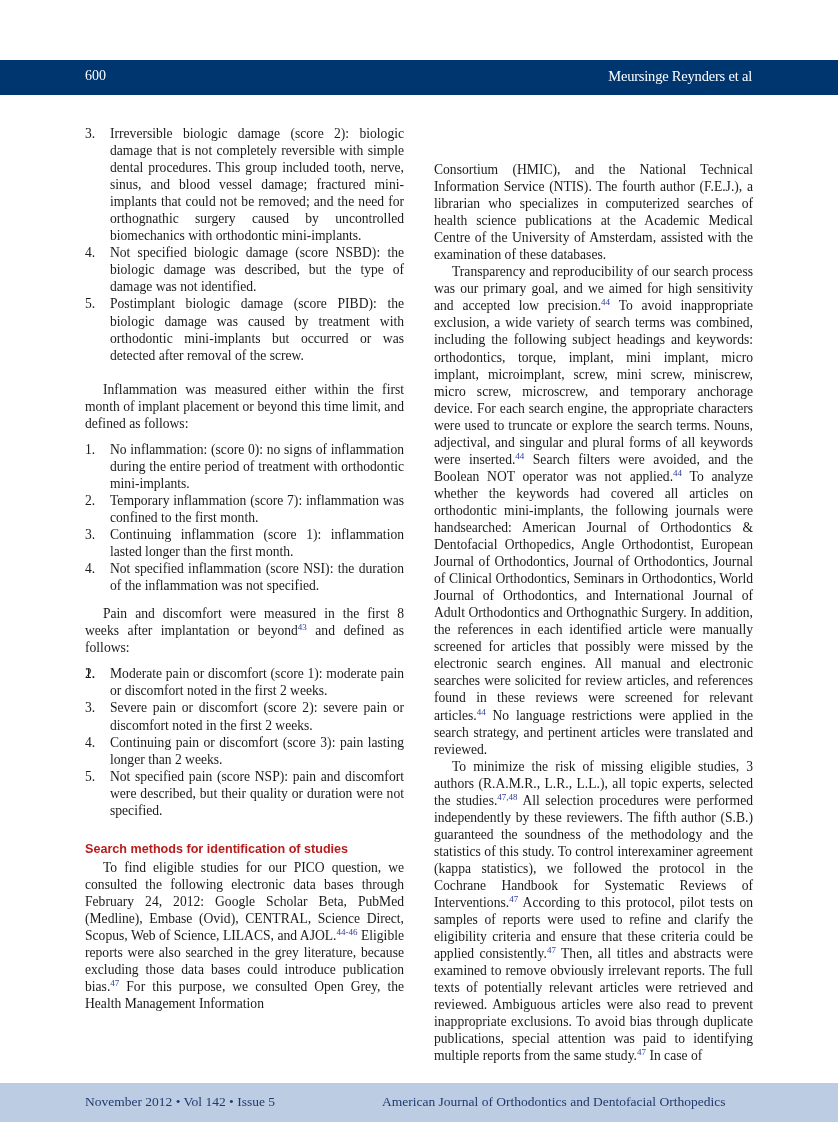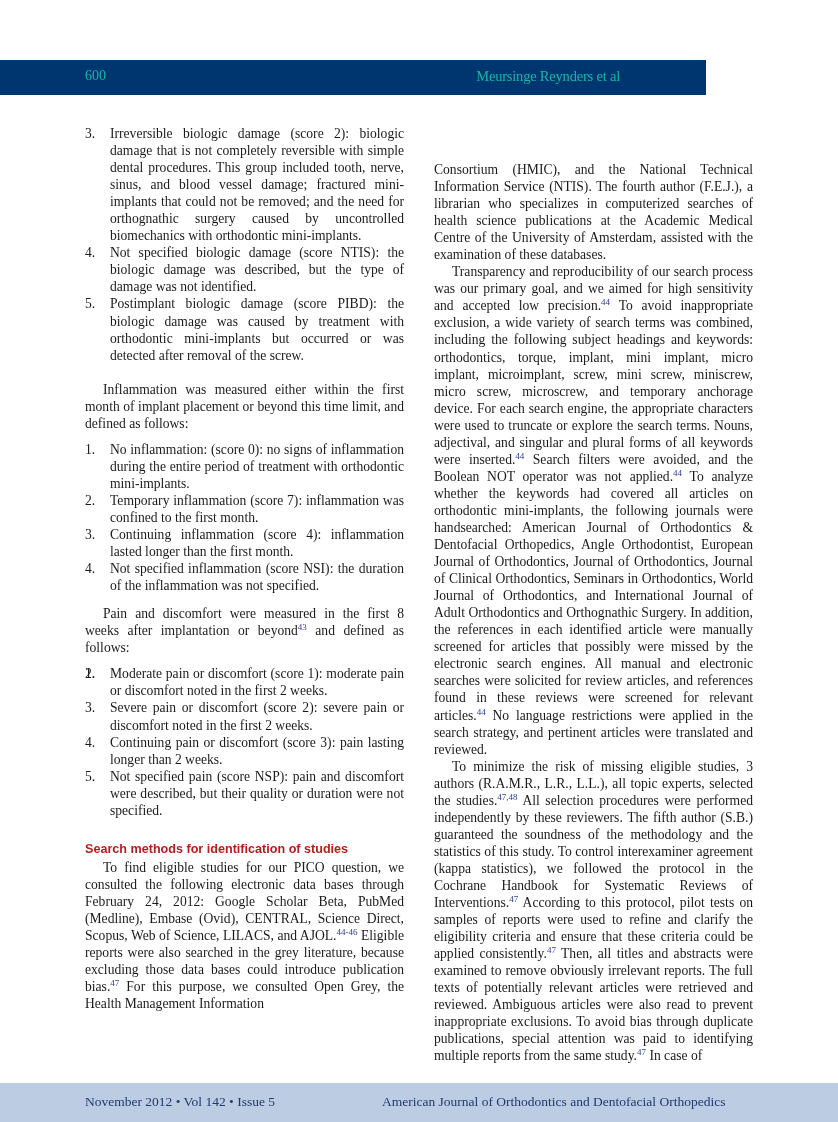--- a/index.html
+++ b/index.html
@@ -1,21 +1,21 @@
 <!DOCTYPE html>
 <html><head>
 <meta charset="utf-8">
 <style>
   * { box-sizing: border-box; margin: 0; padding: 0; }
   html, body { width: 838px; height: 1122px; background: #ffffff; overflow: hidden; }
   body { position: relative; font-family: "Liberation Serif", "DejaVu Serif", serif; color: #1a1a1a; }
 
   .header-bar {
-    position: absolute; left: 0; top: 60px; width: 706px; height: 35px;
-    background: #003670; color: #14b8a6;
+    position: absolute; left: 0; top: 60px; width: 838px; height: 35px;
+    background: #003670; color: #ffffff;
     font-family: "Liberation Serif", serif; font-size: 14px;
   }
   .header-bar .page-num { position: absolute; left: 85px; top: 8px; }
   .header-bar .running-head { position: absolute; right: 86px; top: 8px; font-size: 14.5px; letter-spacing: -0.2px; }
 
   .footer-bar {
     position: absolute; left: 0; top: 1083px; width: 838px; height: 48px;
     background: #bccce2; color: #1f3a6e; font-size: 13.5px;
   }
   .footer-bar .issue { position: absolute; left: 85px; top: 11px; }
@@ -49,30 +49,30 @@
 <body>
 
 <div class="header-bar">
   <span class="page-num">600</span>
   <span class="running-head">Meursinge Reynders et al</span>
 </div>
 
 <div class="col left">
   <ol class="score-list">
     <li><span class="num">3.</span><span>Irreversible biologic damage (score 2): biologic damage that is not completely reversible with simple dental procedures. This group included tooth, nerve, sinus, and blood vessel damage; fractured mini-implants that could not be removed; and the need for orthognathic surgery caused by uncontrolled biomechanics with orthodontic mini-implants.</span></li>
-    <li><span class="num">4.</span><span>Not specified biologic damage (score NTIS): the biologic damage was described, but the type of damage was not identified.</span></li>
+    <li><span class="num">4.</span><span>Not specified biologic damage (score NSBD): the biologic damage was described, but the type of damage was not identified.</span></li>
     <li><span class="num">5.</span><span>Postimplant biologic damage (score PIBD): the biologic damage was caused by treatment with orthodontic mini-implants but occurred or was detected after removal of the screw.</span></li>
   </ol>
 
   <p class="para gap-top" style="margin-top:17px;">Inflammation was measured either within the first month of implant placement or beyond this time limit, and defined as follows:</p>
 
   <ol class="score-list gap-top">
     <li><span class="num">1.</span><span>No inflammation: (score 0): no signs of inflammation during the entire period of treatment with orthodontic mini-implants.</span></li>
     <li><span class="num">2.</span><span>Temporary inflammation (score 7): inflammation was confined to the first month.</span></li>
-    <li><span class="num">3.</span><span>Continuing inflammation (score 4): inflammation lasted longer than the first month.</span></li>
+    <li><span class="num">3.</span><span>Continuing inflammation (score 1): inflammation lasted longer than the first month.</span></li>
     <li><span class="num">4.</span><span>Not specified inflammation (score NSI): the duration of the inflammation was not specified.</span></li>
   </ol>
 
   <p class="para" style="margin-top:11px;">
     <span>Pain and discomfort were measured in the first 8 weeks after implantation or beyond</span><sup class="ref">43</sup><span> and defined as follows:</span>
   </p>
 
   <ol class="score-list gap-top">
     <li><span class="num">1.</span></li>
     <li><span class="num">2.</span><span>Moderate pain or discomfort (score 1): moderate pain or discomfort noted in the first 2 weeks.</span></li>

